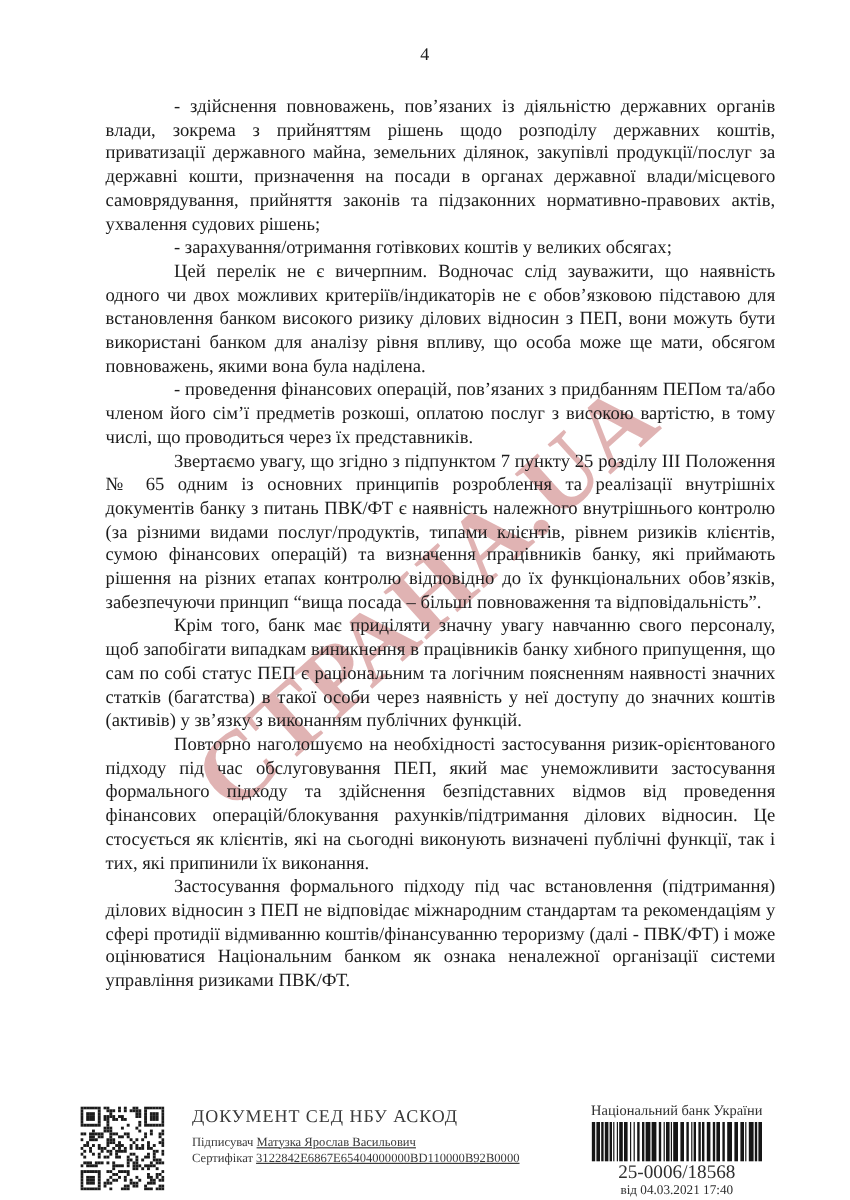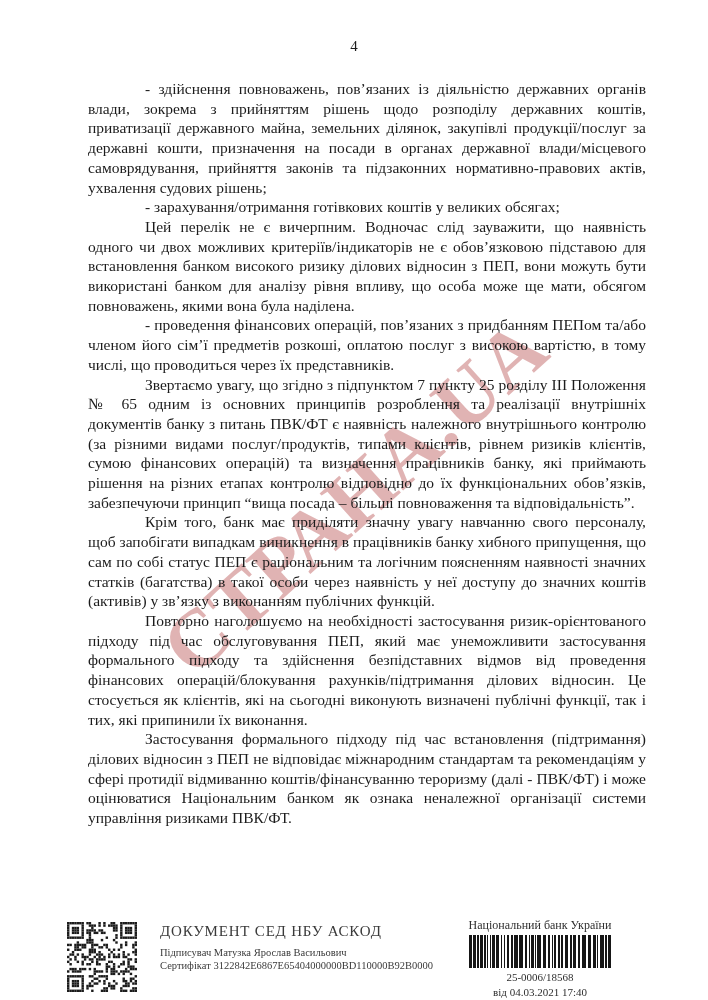--- a/index.html
+++ b/index.html
@@ -24,28 +24,28 @@
     text-align:justify;font-size:15.5px;line-height:19.7px;
   }
   .content p{margin:0;text-indent:57px;}
   .qr{position:absolute;left:67px;top:922px;width:70px;height:70px;}
   .qr svg{width:70px;height:70px;display:block;}
   .sig-block{
     position:absolute;left:160px;top:925px;z-index:1;
     font-size:10.5px;line-height:13.5px;color:#3a3a3a;
   }
   .sig-title{letter-spacing:.8px;font-size:15px;margin-bottom:7px;}
-  .u{text-align:center;}
+  .u{text-decoration:underline;text-align:center;}
   .stamp-block{
-    position:absolute;left:455px;top:919px;width:170px;z-index:1;
+    position:absolute;left:479px;top:919px;width:170px;z-index:1;
     text-align:center;font-size:12px;line-height:13px;color:#2e2e2e;
   }
   .barcode{width:142px;height:33px;margin:3px auto 3px auto;}
   .barcode svg{width:142px;height:33px;display:block;}
-  .doc-number{font-size:11px;margin-top:1px;}
+  .doc-number{font-size:16px;margin-top:1px;}
   .doc-date{font-size:11px;margin-top:2px;}
 </style>
 </head>
 <body>
 
 <div class="page">
 
   <div class="page-number">4</div>
 
   <div class="watermark" id="wm" style="color: rgb(194, 106, 106);">СТРАНА.UA</div>

